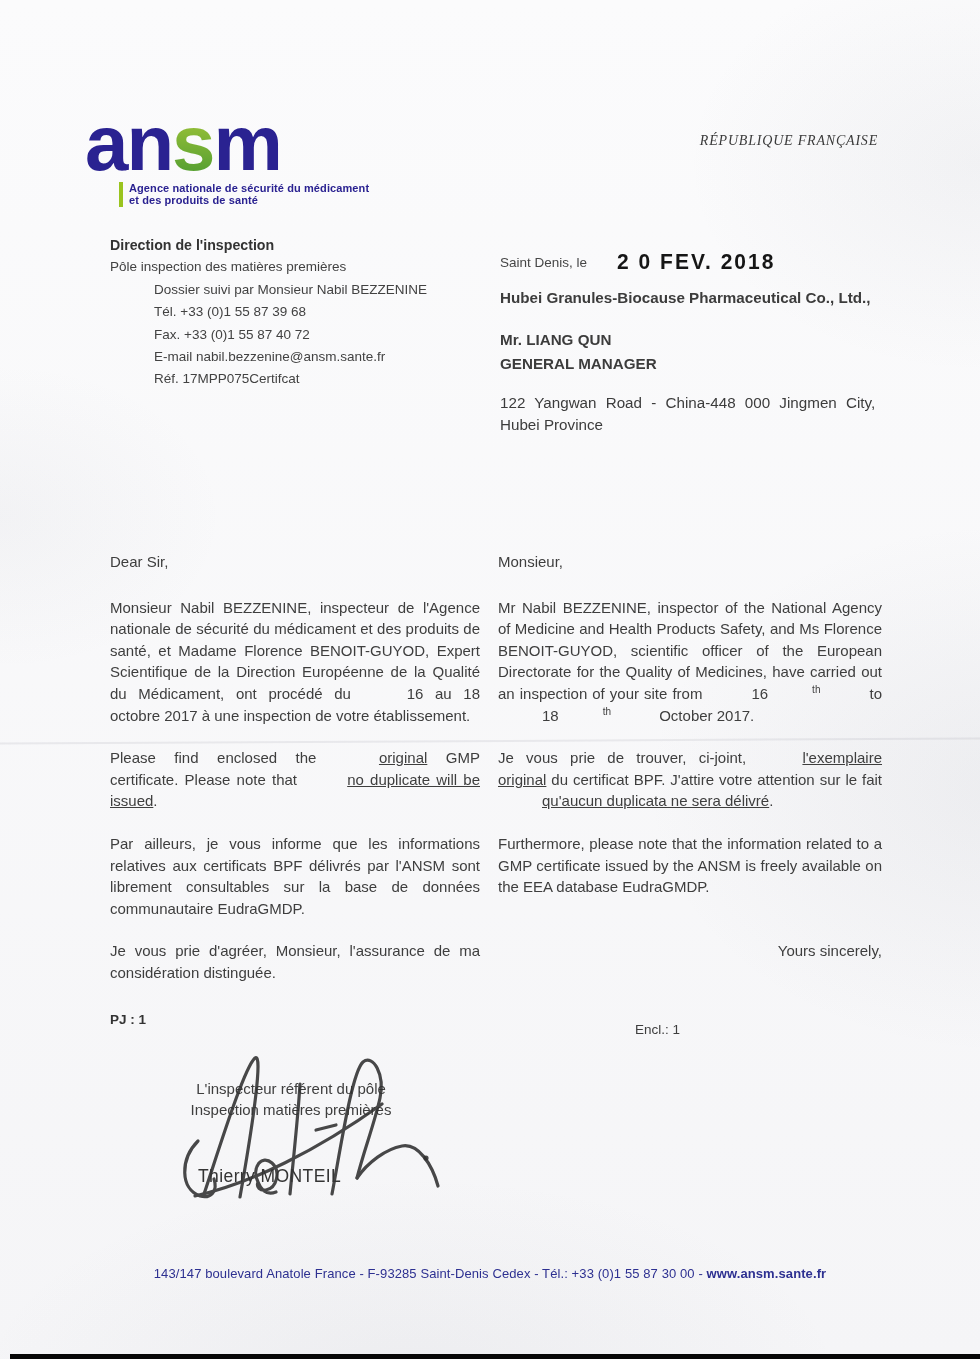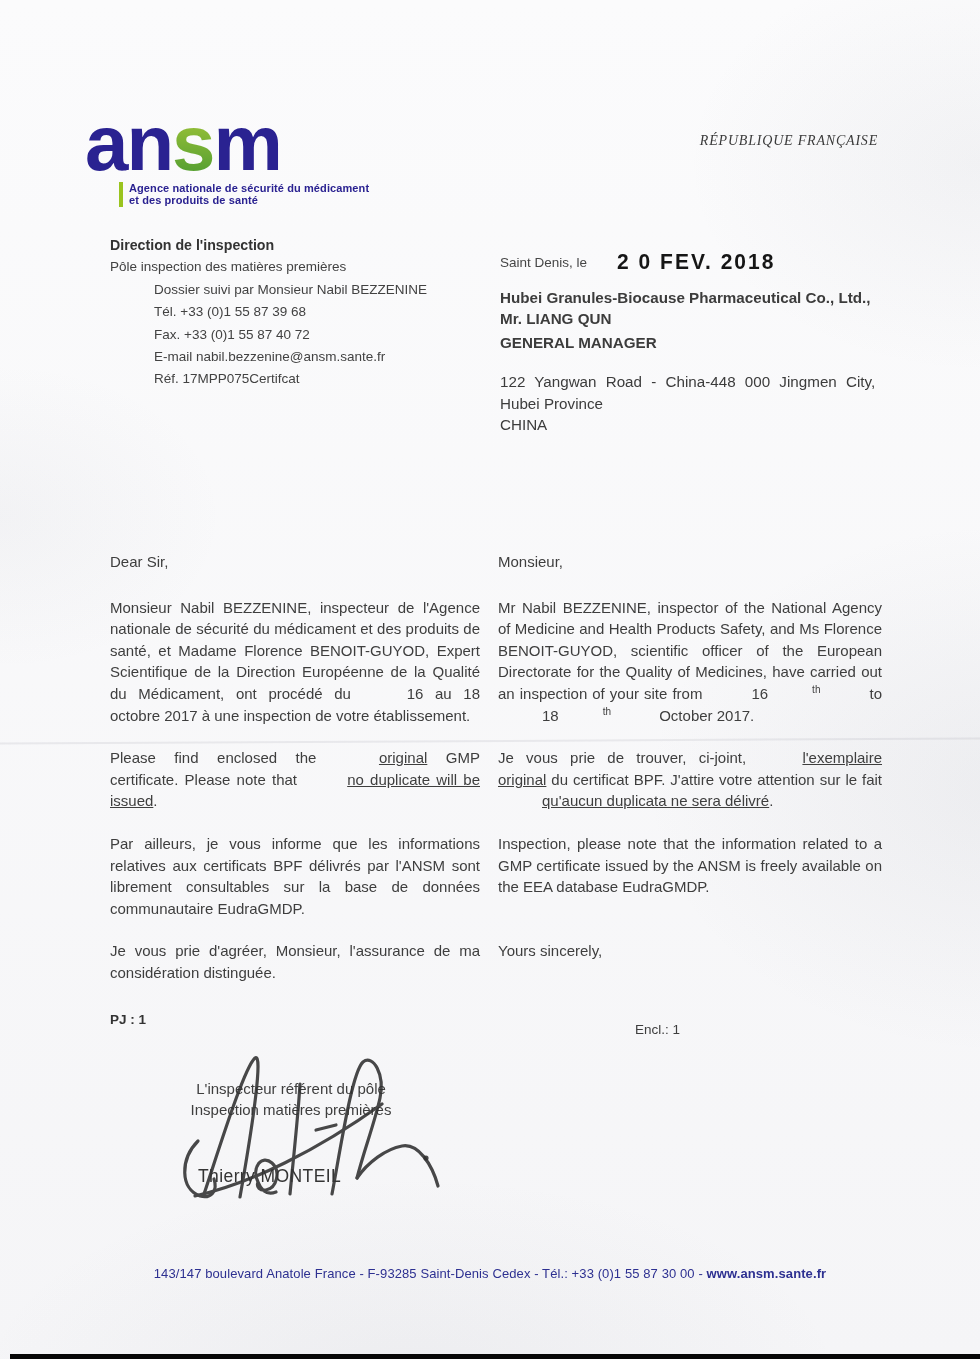--- a/index.html
+++ b/index.html
@@ -25,21 +25,21 @@
   .sender{font-size:13.5px;line-height:22.4px;color:#424242;}
   .sender .head{font-size:14.2px;font-weight:bold;color:#333;}
   .b{font-weight:normal;padding-left:44px;}
   .u{text-decoration:underline;}
   
   .dateline{font-size:13.5px;color:#464646;}
   .stamp{display:inline-block;font-weight:bold;font-size:21px;letter-spacing:2px;color:#161616;
          margin-left:30px;transform:scaleY(1.08);position:relative;top:1px;}
   .recipient{width:392px;font-size:15.2px;color:#3c3c3c;}
   .recipient .company{font-weight:bold;}
-  .recipient .rname{font-weight:bold;margin-top:4px;}
+  .recipient .rname{font-weight:bold;margin-top:25px;}
   .recipient .rtitle{font-weight:bold;margin-top:7px;}
   .recipient .raddr{margin-top:20px;line-height:21.5px;}
   .recipient .raddr .stretch{word-spacing:5px;}
   
   .letter{display:grid;grid-template-columns:370px 384px;column-gap:18px;
           font-size:15px;line-height:21.6px;text-align:justify;color:#3e3e3e;}
   .cell{margin-bottom:21px;}
   .salut{margin-bottom:24px;text-align:left;}
   sup{font-size:10px;line-height:0;}
   .encl-fr{font-size:13.5px;font-weight:bold;text-align:left;margin-top:4px;color:#333;}
@@ -83,40 +83,39 @@
     <span>Saint Denis, le</span><span class="stamp">2 0 FEV. 2018</span>
   </div>
 
   <div class="abs recipient" style="left:500px;top:289px;">
     <div class="company">Hubei Granules-Biocause Pharmaceutical Co., Ltd.,</div>
     <div class="rname">Mr. LIANG QUN</div>
     <div class="rtitle">GENERAL MANAGER</div>
     <div class="raddr">
       <div class="stretch">122 Yangwan Road - China-448 000 Jingmen City,</div>
       <div>Hubei Province</div>
-      <div>CHINA</div>
     </div>
   </div>
 
   <div class="abs letter" style="left:110px;top:551px;width:772px;">
 
     <div class="cell salut">Dear Sir,</div>
     <div class="cell salut">Monsieur,</div>
 
     <div class="cell"><span>Monsieur Nabil BEZZENINE, inspecteur de l'Agence nationale de sécurité du médicament et des produits de santé, et Madame Florence BENOIT-GUYOD, Expert Scientifique de la Direction Européenne de la Qualité du Médicament, ont procédé du </span><span class="b">16 au 18 octobre 2017</span><span> à une inspection de votre établissement.</span></div>
     <div class="cell"><span>Mr Nabil BEZZENINE, inspector of the National Agency of Medicine and Health Products Safety, and Ms Florence BENOIT-GUYOD, scientific officer of the European Directorate for the Quality of Medicines, have carried out an inspection of your site from </span><span class="b">16</span><sup class="b">th</sup><span class="b"> to </span><span class="b">18</span><sup class="b">th</sup><span class="b"> October 2017</span><span>.</span></div>
 
     <div class="cell"><span>Please find enclosed the </span><span class="b u">original</span><span> GMP certificate. Please note that </span><span class="b u">no duplicate will be issued</span><span>.</span></div>
     <div class="cell"><span>Je vous prie de trouver, ci-joint, </span><span class="b u">l'exemplaire original</span><span> du certificat BPF. J'attire votre attention sur le fait </span><span class="b u">qu'aucun duplicata ne sera délivré</span><span>.</span></div>
 
     <div class="cell">Par ailleurs, je vous informe que les informations relatives aux certificats BPF délivrés par l'ANSM sont librement consultables sur la base de données communautaire EudraGMDP.</div>
-    <div class="cell">Inspection, please note that the information related to a GMP certificate issued by the ANSM is freely available on the EEA database EudraGMDP.</div>
+    <div class="cell">Furthermore, please note that the information related to a GMP certificate issued by the ANSM is freely available on the EEA database EudraGMDP.</div>
 
     <div class="cell">Je vous prie d'agréer, Monsieur, l'assurance de ma considération distinguée.</div>
-    <div class="cell" style="text-align:left;">Yours sincerely,</div>
+    <div class="cell" style="text-align:right;">Yours sincerely,</div>
 
     <div class="encl-fr">PJ : 1</div>
     <div class="encl-en"><span class="b">Encl.:</span><span> 1</span></div>
   </div>
 
   <div class="abs sig-role" style="left:166px;top:1079px;">
     <div>L'inspecteur référent du pôle</div>
     <div>Inspection matières premières</div>
   </div>
 

